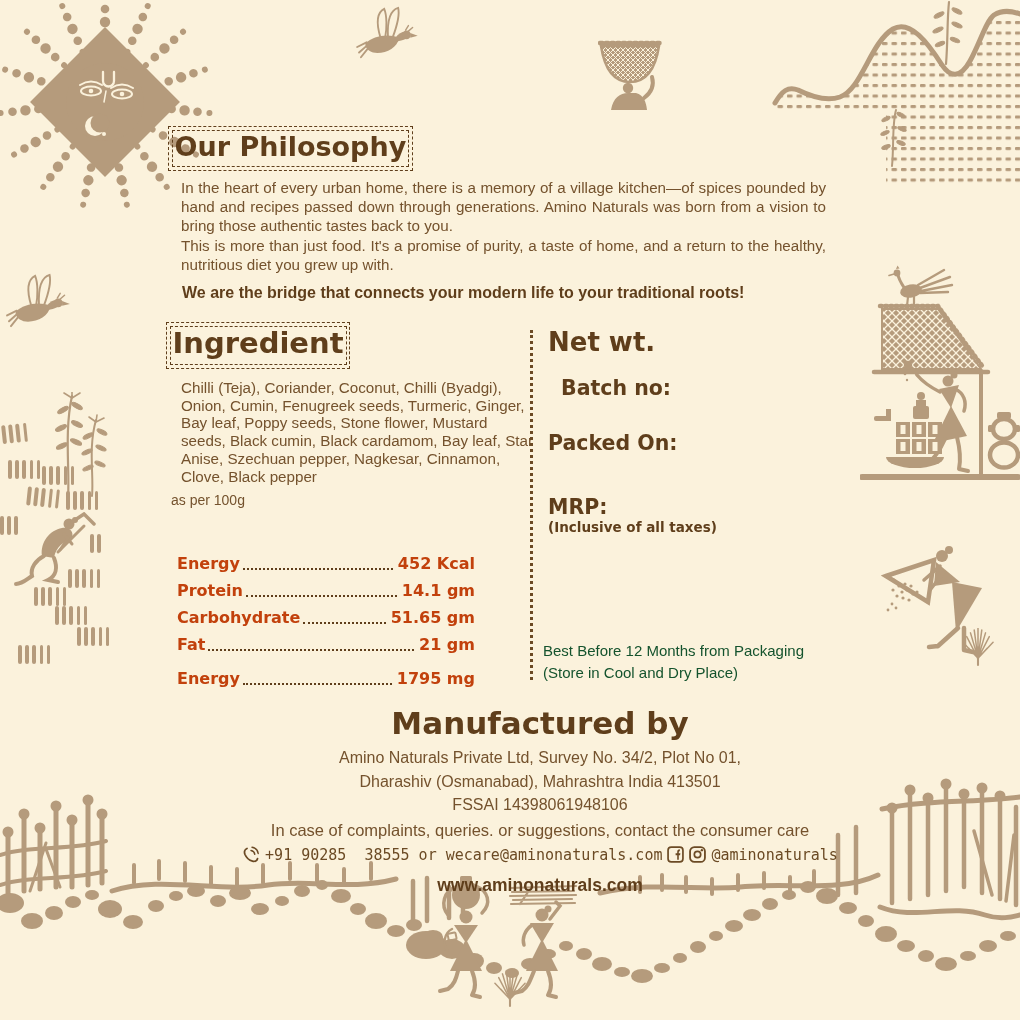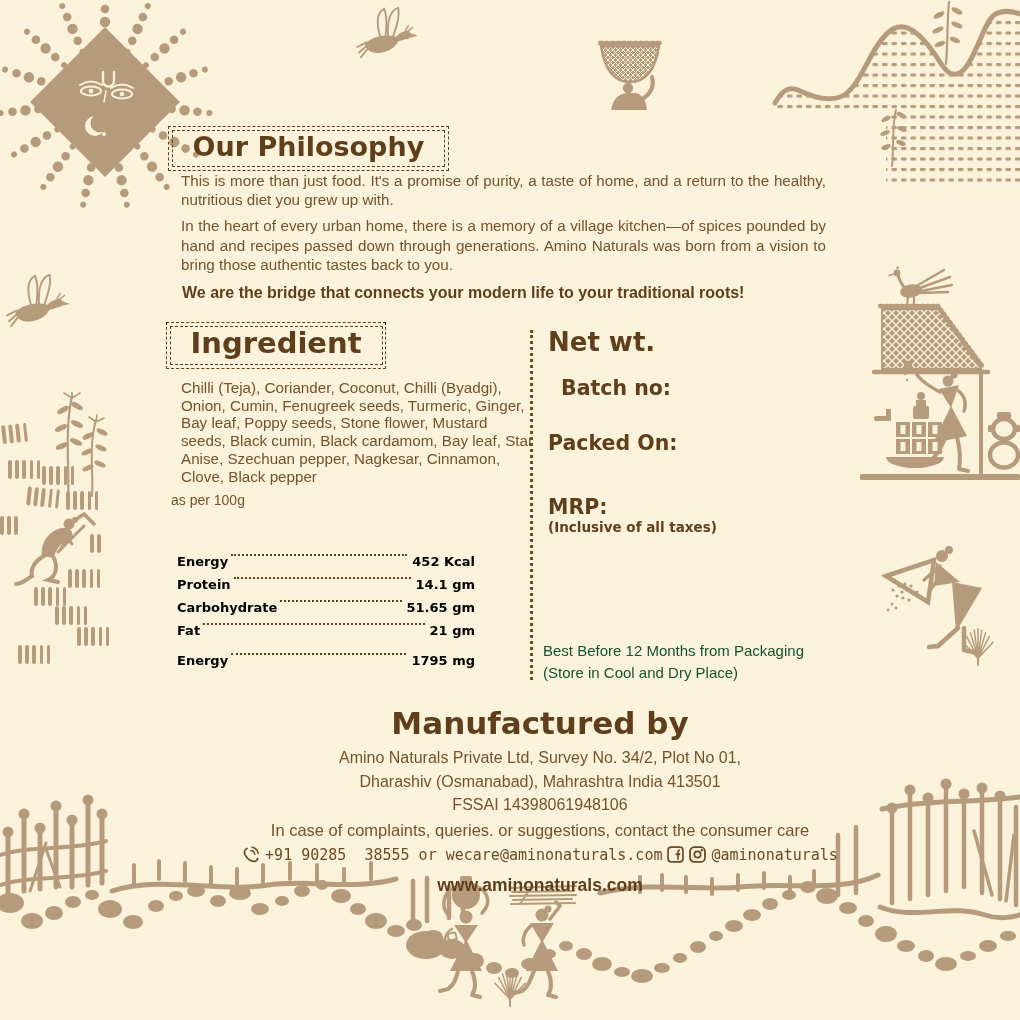--- a/index.html
+++ b/index.html
@@ -4,21 +4,21 @@
 <style>
   html,body{margin:0;padding:0;background:#e8e0cc;}
   .canvas{position:relative;width:1020px;height:1020px;background:#fbf2dc;overflow:hidden;
           font-family:"Liberation Sans", sans-serif;color:#6b4a24;}
   .dec{position:absolute;}
   
   .tly{position:absolute;display:flex;gap:3.6px;}
   .tly i{width:3.6px;height:19px;background:#b59b7c;border-radius:2px;display:block;}
   
   .tbox{display:inline-block;border:1.5px dashed #5f3e1b;padding:2.5px;background:transparent;}
-  .tbox-in{border:1.5px dashed #5f3e1b;padding:1px 20px 5px;font-family:"DejaVu Sans", sans-serif;
+  .tbox-in{border:1.5px dashed #5f3e1b;padding:1px 2px 5px;font-family:"DejaVu Sans", sans-serif;
            font-weight:bold;color:#5f3e1b;line-height:1.1;}
   .h-big{font-size:27px;}
   .phil{position:absolute;left:168px;top:126px;width:660px;}
   .phil p{margin:7px 0 0 13px;width:645px;font-size:15.2px;line-height:19.3px;
           text-align:justify;color:#74522d;}
   .phil .tagline{margin:10px 0 0 14px;font-size:16px;font-weight:bold;color:#5f3e1b;}
   .ing-title{position:absolute;left:166px;top:322px;}
   .ing-text{position:absolute;left:181px;top:379px;width:352px;font-size:15.2px;
             line-height:17.7px;color:#74522d;}
   .vdots{position:absolute;left:530px;top:330px;height:350px;width:0;
@@ -27,22 +27,22 @@
   .pack-col div{position:absolute;left:0;font-family:"DejaVu Sans", sans-serif;font-weight:bold;color:#5f3e1b;}
   .p-net{top:0;font-size:26px;}
   .p-batch{top:49px;font-size:20.5px;margin-left:13px;}
   .p-packed{top:104px;font-size:20.5px;}
   .p-mrp{top:168px;font-size:20.5px;}
   .p-note{top:192px;font-size:13.5px;font-weight:normal;font-family:"Liberation Sans",sans-serif;color:#6b4a24;}
   .bestbefore{position:absolute;left:543px;top:640px;font-size:15px;line-height:21.5px;color:#14532d;}
   .nut-title{position:absolute;left:166px;top:492px;display:flex;align-items:flex-end;}
   .nut-per{margin:0 0 2px 5px;font-size:14px;color:#74522d;}
   .nut-rows{position:absolute;left:177px;top:554px;width:298px;}
-  .nrow{display:flex;align-items:flex-start;font-family:"DejaVu Sans",sans-serif;font-weight:bold;
-        font-size:13px;color:#000000;margin-bottom:8px;}
+  .nrow{display:flex;align-items:flex-end;font-family:"DejaVu Sans",sans-serif;font-weight:bold;
+        font-size:16px;color:#c2410c;margin-bottom:8px;}
   .nrow.gap{margin-top:15px;}
   .nlead{flex:1;border-bottom:2.4px dotted #5f3e1b;margin:0 5px 3px 3px;min-width:20px;}
   .footer{position:absolute;left:60px;top:706px;width:960px;text-align:center;}
   .f-title{font-family:"DejaVu Sans",sans-serif;font-size:31px;font-weight:bold;color:#5f3e1b;line-height:1.1;margin:0;}
   .f-addr{font-size:16px;line-height:23.5px;color:#74522d;margin-top:6px;}
   .f-comp{font-size:16.5px;color:#74522d;margin-top:4px;}
   .f-phone{margin-top:6px;display:flex;justify-content:center;align-items:center;gap:5px;
            font-size:15px;color:#6b4a24;}
   .mono{font-family:"DejaVu Sans Mono", monospace;white-space:pre;}
   .f-web{margin-top:11px;font-size:17.5px;font-weight:bold;color:#5f3e1b;}
@@ -523,22 +523,22 @@
         <path d="M38,86 C42,96 42,104 38,110 M38,110 L46,112" fill="none" stroke-width="4"></path>
       </g>
     </g>
     <use href="#tuft" x="494" y="194" width="32" height="38"></use>
   </svg>
 
   <div class="phil">
     <div class="tbox">
       <div class="tbox-in h-big">Our Philosophy</div>
     </div>
+    <p>In the heart of every urban home, there is a memory of a village kitchen—of spices pounded by hand and recipes passed down through generations. Amino Naturals was born from a vision to bring those authentic tastes back to you.</p>
     <p style="margin-top:0">This is more than just food. It's a promise of purity, a taste of home, and a return to the healthy, nutritious diet you grew up with.</p>
-    <p>In the heart of every urban home, there is a memory of a village kitchen—of spices pounded by hand and recipes passed down through generations. Amino Naturals was born from a vision to bring those authentic tastes back to you.</p>
     <div class="tagline">We are the bridge that connects your modern life to your traditional roots!</div>
   </div>
 
   <div class="ing-title tbox">
     <div class="tbox-in" style="font-size:29px">Ingredient</div>
   </div>
   <div class="ing-text">Chilli (Teja), Coriander, Coconut, Chilli (Byadgi), Onion, Cumin, Fenugreek seeds, Turmeric, Ginger, Bay leaf, Poppy seeds, Stone flower, Mustard seeds, Black cumin, Black cardamom, Bay leaf, Star Anise, Szechuan pepper, Nagkesar, Cinnamon, Clove, Black pepper</div>
 
   <div class="vdots"></div>
 

